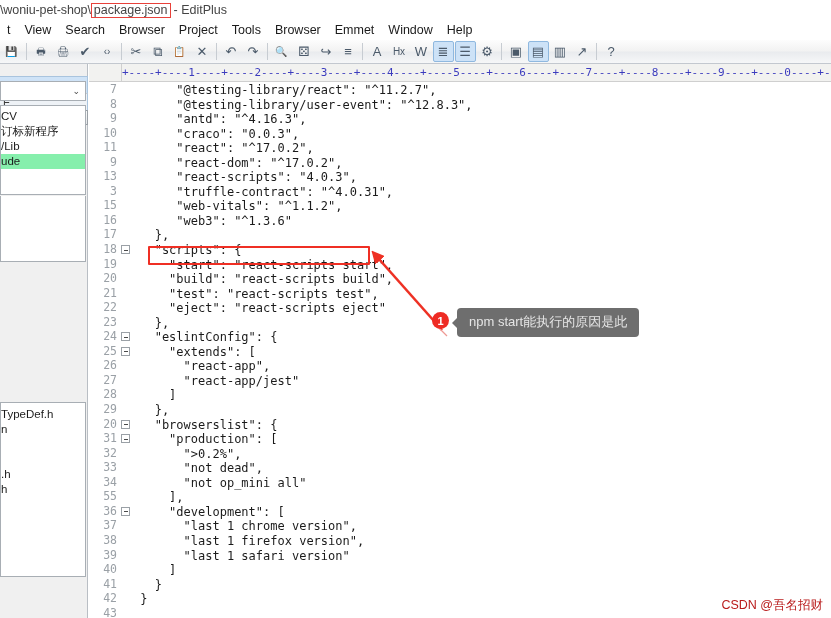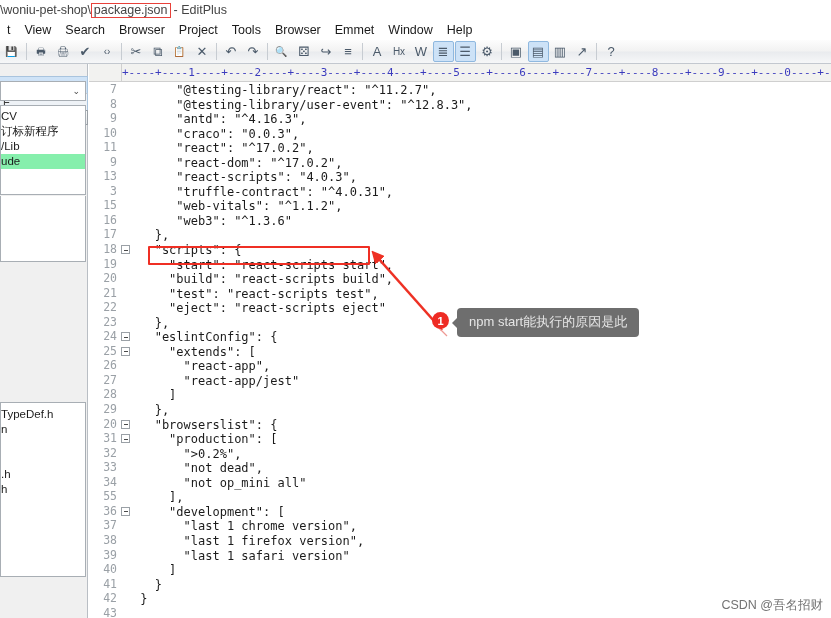--- a/index.html
+++ b/index.html
@@ -260,21 +260,21 @@
   .ann-svg {
     position: absolute; left: 0; top: 0;
     width: 831px; height: 618px;
     pointer-events: none;
   }
 
   
   .watermark {
     position: absolute; right: 8px; bottom: 4px;
     font-size: 12.5px;
-    color: #737373;
+    color: #b91c1c;
     font-family: "Liberation Sans", sans-serif;
     white-space: nowrap;
   }
 </style>
 </head>
 <body>
 
 <div id="app">
 
   <div class="titlebar">

